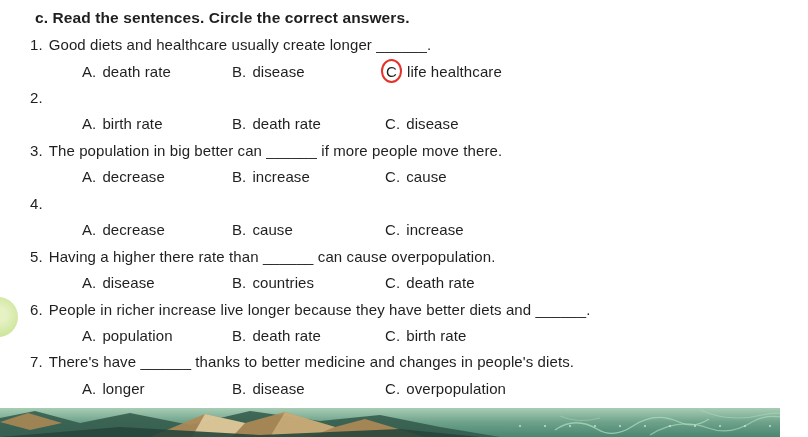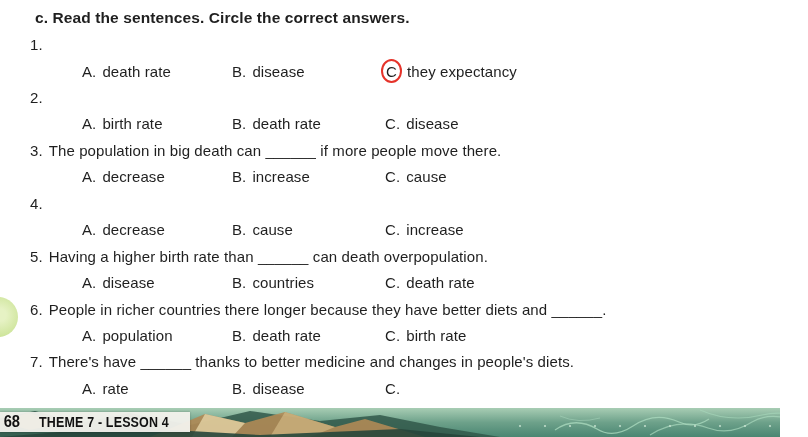--- a/index.html
+++ b/index.html
@@ -99,33 +99,34 @@
 </head>
 <body>
 
 <div class="page">
 
   <div class="content">
     <div class="line heading-line">c. Read the sentences. Circle the correct answers.</div>
     <div id="questions">
         <div class="line q-line">
           <span class="q-num">1.</span>
+          <span class="q-text">Good diets and healthcare usually create longer ______.</span>
         </div>
         <div class="line o-line">
           <span class="opt col-a">
             <span class="key">A.</span>
             <span class="opt-text">death rate</span>
           </span>
           <span class="opt col-b">
             <span class="key">B.</span>
             <span class="opt-text">disease</span>
           </span>
           <span class="opt col-c">
             <span class="key circled">C</span>
-            <span class="opt-text">they expectancy</span>
+            <span class="opt-text">life healthcare</span>
           </span>
         </div>
         <div class="line q-line">
           <span class="q-num">2.</span>
         </div>
         <div class="line o-line">
           <span class="opt col-a">
             <span class="key">A.</span>
             <span class="opt-text">birth rate</span>
           </span>
@@ -133,21 +134,21 @@
             <span class="key">B.</span>
             <span class="opt-text">death rate</span>
           </span>
           <span class="opt col-c">
             <span class="key">C.</span>
             <span class="opt-text">disease</span>
           </span>
         </div>
         <div class="line q-line">
           <span class="q-num">3.</span>
-          <span class="q-text">The population in big death can ______ if more people move there.</span>
+          <span class="q-text">The population in big better can ______ if more people move there.</span>
         </div>
         <div class="line o-line">
           <span class="opt col-a">
             <span class="key">A.</span>
             <span class="opt-text">decrease</span>
           </span>
           <span class="opt col-b">
             <span class="key">B.</span>
             <span class="opt-text">increase</span>
           </span>
@@ -168,39 +169,39 @@
             <span class="key">B.</span>
             <span class="opt-text">cause</span>
           </span>
           <span class="opt col-c">
             <span class="key">C.</span>
             <span class="opt-text">increase</span>
           </span>
         </div>
         <div class="line q-line">
           <span class="q-num">5.</span>
-          <span class="q-text">Having a higher birth rate than ______ can death overpopulation.</span>
+          <span class="q-text">Having a higher there rate than ______ can cause overpopulation.</span>
         </div>
         <div class="line o-line">
           <span class="opt col-a">
             <span class="key">A.</span>
             <span class="opt-text">disease</span>
           </span>
           <span class="opt col-b">
             <span class="key">B.</span>
             <span class="opt-text">countries</span>
           </span>
           <span class="opt col-c">
             <span class="key">C.</span>
             <span class="opt-text">death rate</span>
           </span>
         </div>
         <div class="line q-line">
           <span class="q-num">6.</span>
-          <span class="q-text">People in richer countries there longer because they have better diets and ______.</span>
+          <span class="q-text">People in richer increase live longer because they have better diets and ______.</span>
         </div>
         <div class="line o-line">
           <span class="opt col-a">
             <span class="key">A.</span>
             <span class="opt-text">population</span>
           </span>
           <span class="opt col-b">
             <span class="key">B.</span>
             <span class="opt-text">death rate</span>
           </span>
@@ -209,28 +210,29 @@
             <span class="opt-text">birth rate</span>
           </span>
         </div>
         <div class="line q-line">
           <span class="q-num">7.</span>
           <span class="q-text">There's have ______ thanks to better medicine and changes in people's diets.</span>
         </div>
         <div class="line o-line">
           <span class="opt col-a">
             <span class="key">A.</span>
-            <span class="opt-text">rate</span>
-          </span>
-          <span class="opt col-b">
-            <span class="key">B.</span>
-            <span class="opt-text">disease</span>
-          </span>
-          <span class="opt col-c">
-            <span class="key">C.</span>
+            <span class="opt-text">longer</span>
+          </span>
+          <span class="opt col-b">
+            <span class="key">B.</span>
+            <span class="opt-text">disease</span>
+          </span>
+          <span class="opt col-c">
+            <span class="key">C.</span>
+            <span class="opt-text">overpopulation</span>
           </span>
         </div>
       </div>
   </div>
 
   <div class="deco-circle"></div>
 
   <div class="footer">
     <svg width="808" height="29" viewBox="0 0 808 29" preserveAspectRatio="none">
       <defs>
@@ -259,19 +261,15 @@
         <circle cx="620" cy="18" r="1.1"></circle>
           <circle cx="645" cy="18" r="1.1"></circle>
         <circle cx="670" cy="18" r="1.1"></circle>
           <circle cx="695" cy="18" r="1.1"></circle>
         <circle cx="720" cy="18" r="1.1"></circle>
           <circle cx="745" cy="18" r="1.1"></circle>
         <circle cx="770" cy="18" r="1.1"></circle>
           <circle cx="795" cy="18" r="1.1"></circle>
       </g>
     </svg>
-    <div class="footer-tab">
-      <span class="page-num">68</span>
-      <span class="lesson-label">THEME 7 - LESSON 4</span>
-    </div>
   </div>
 
 </div>
 
 </body></html>

